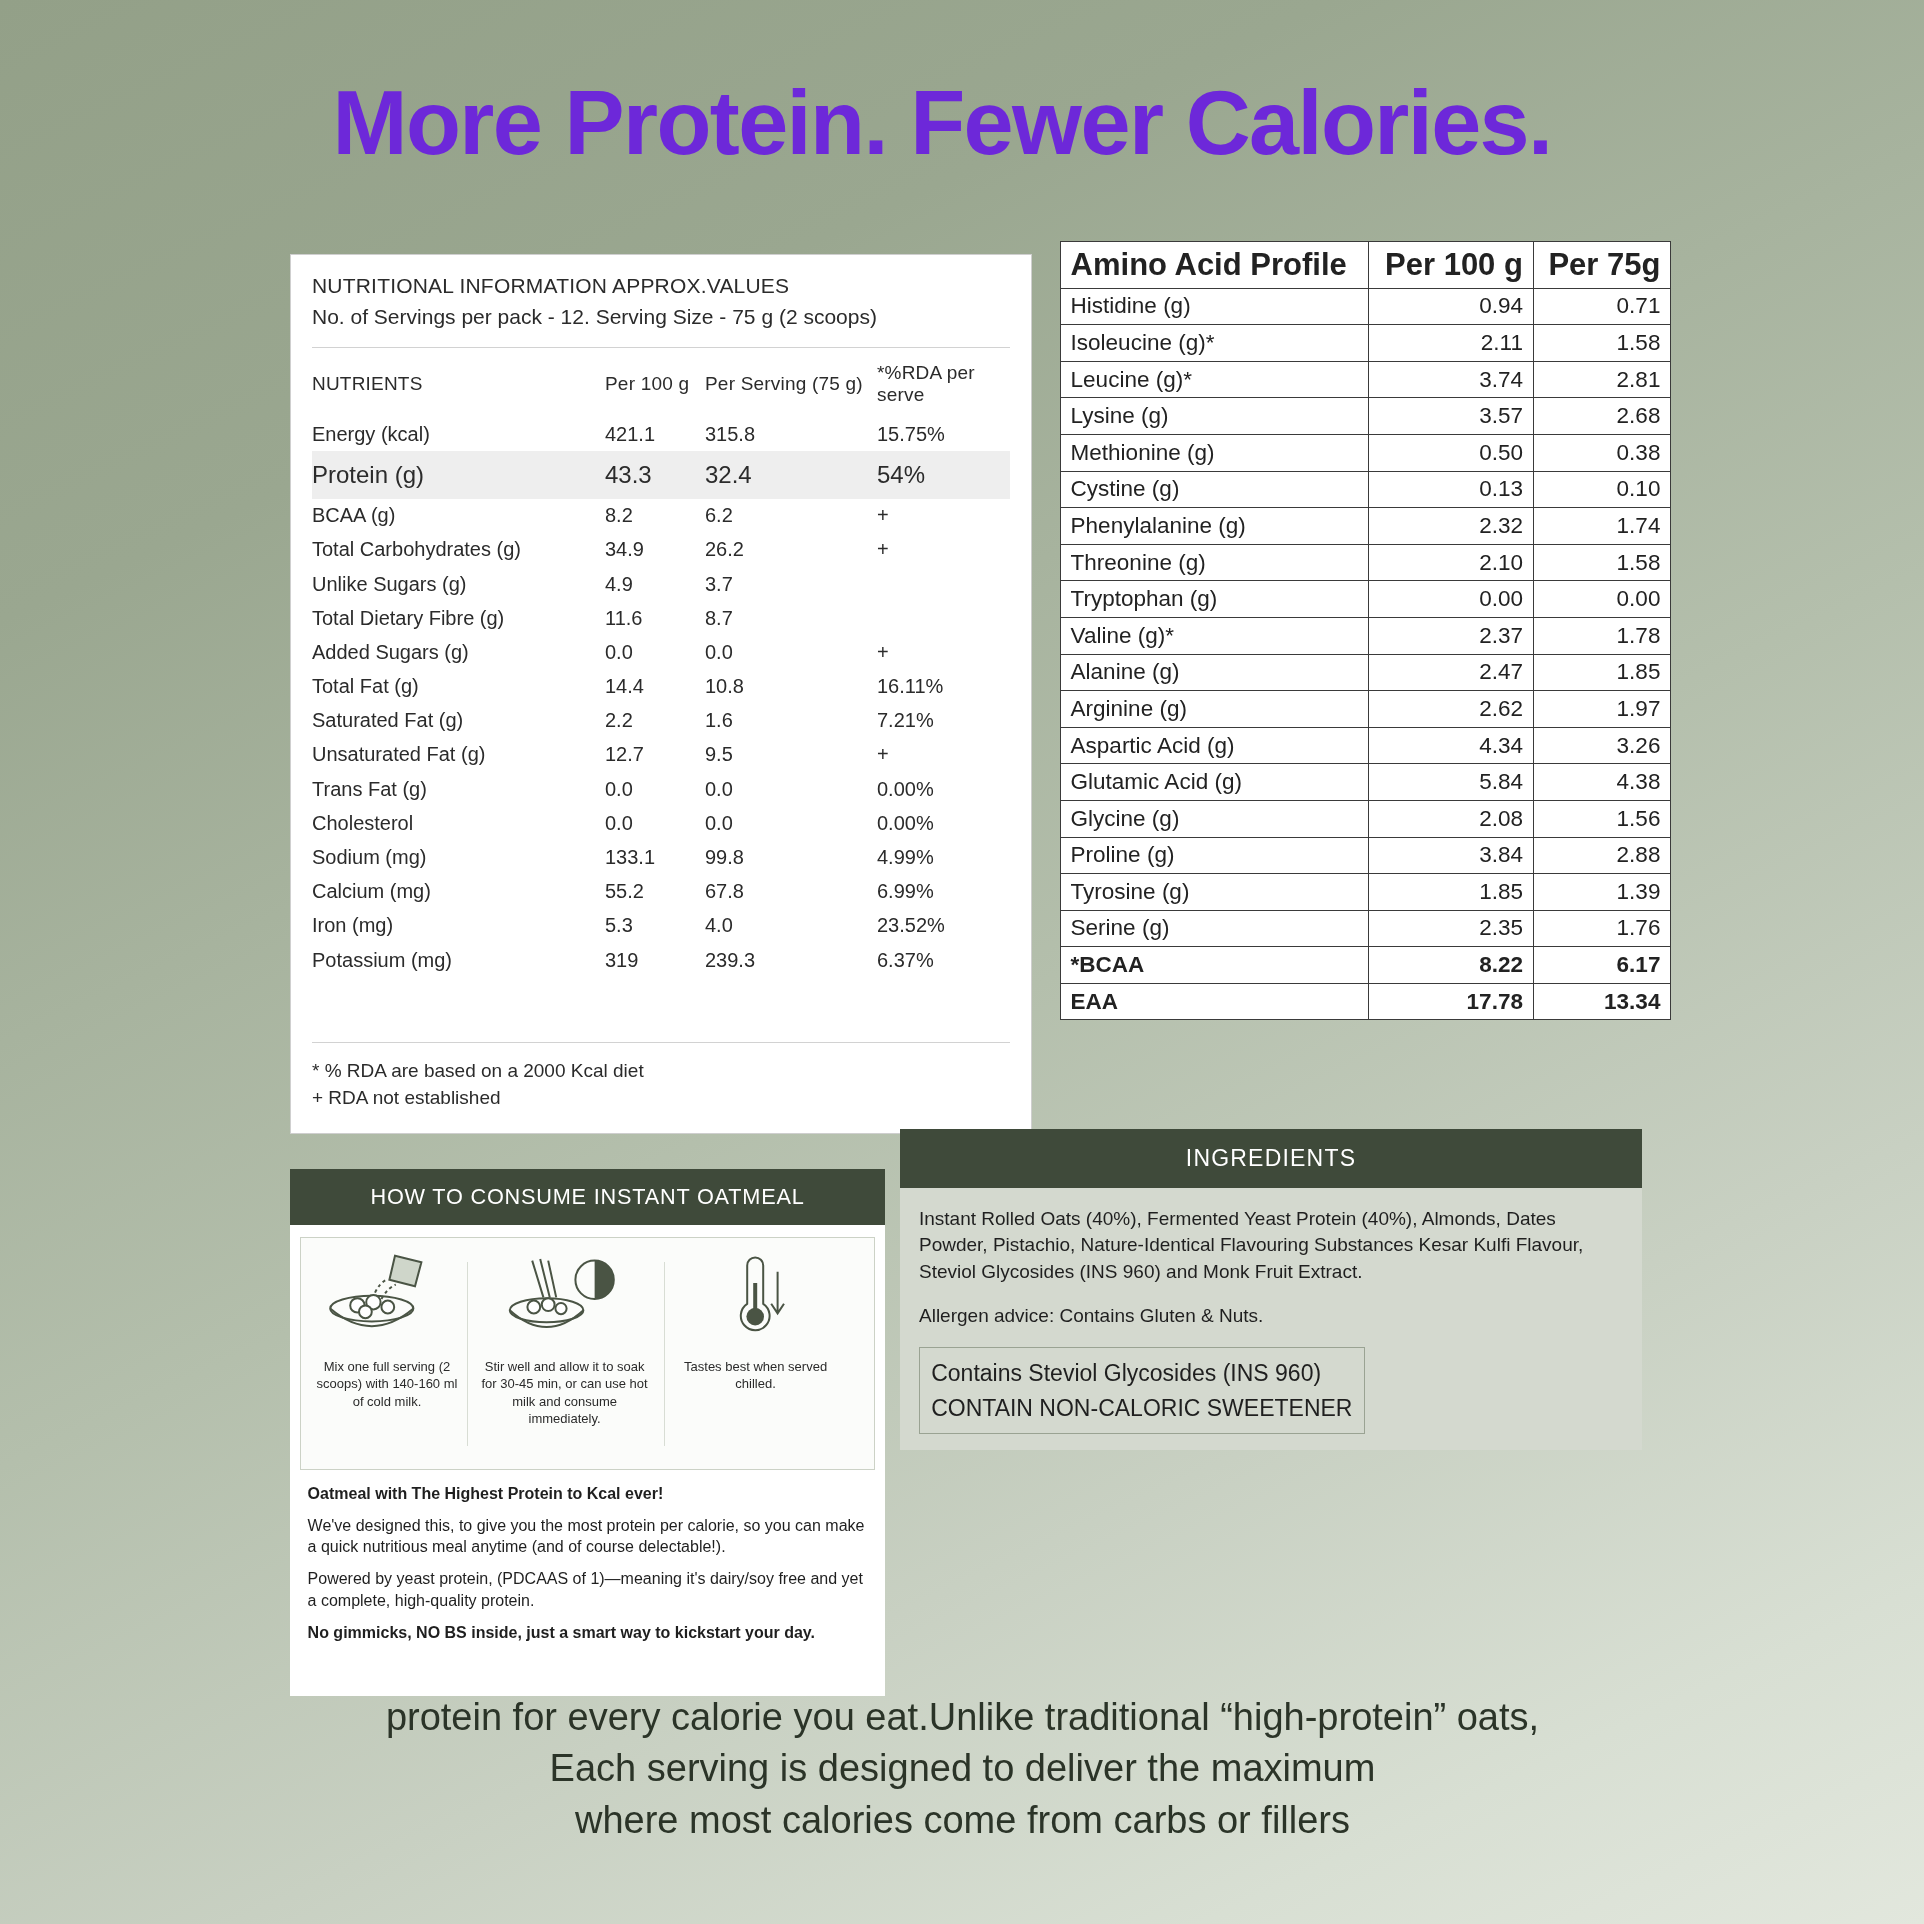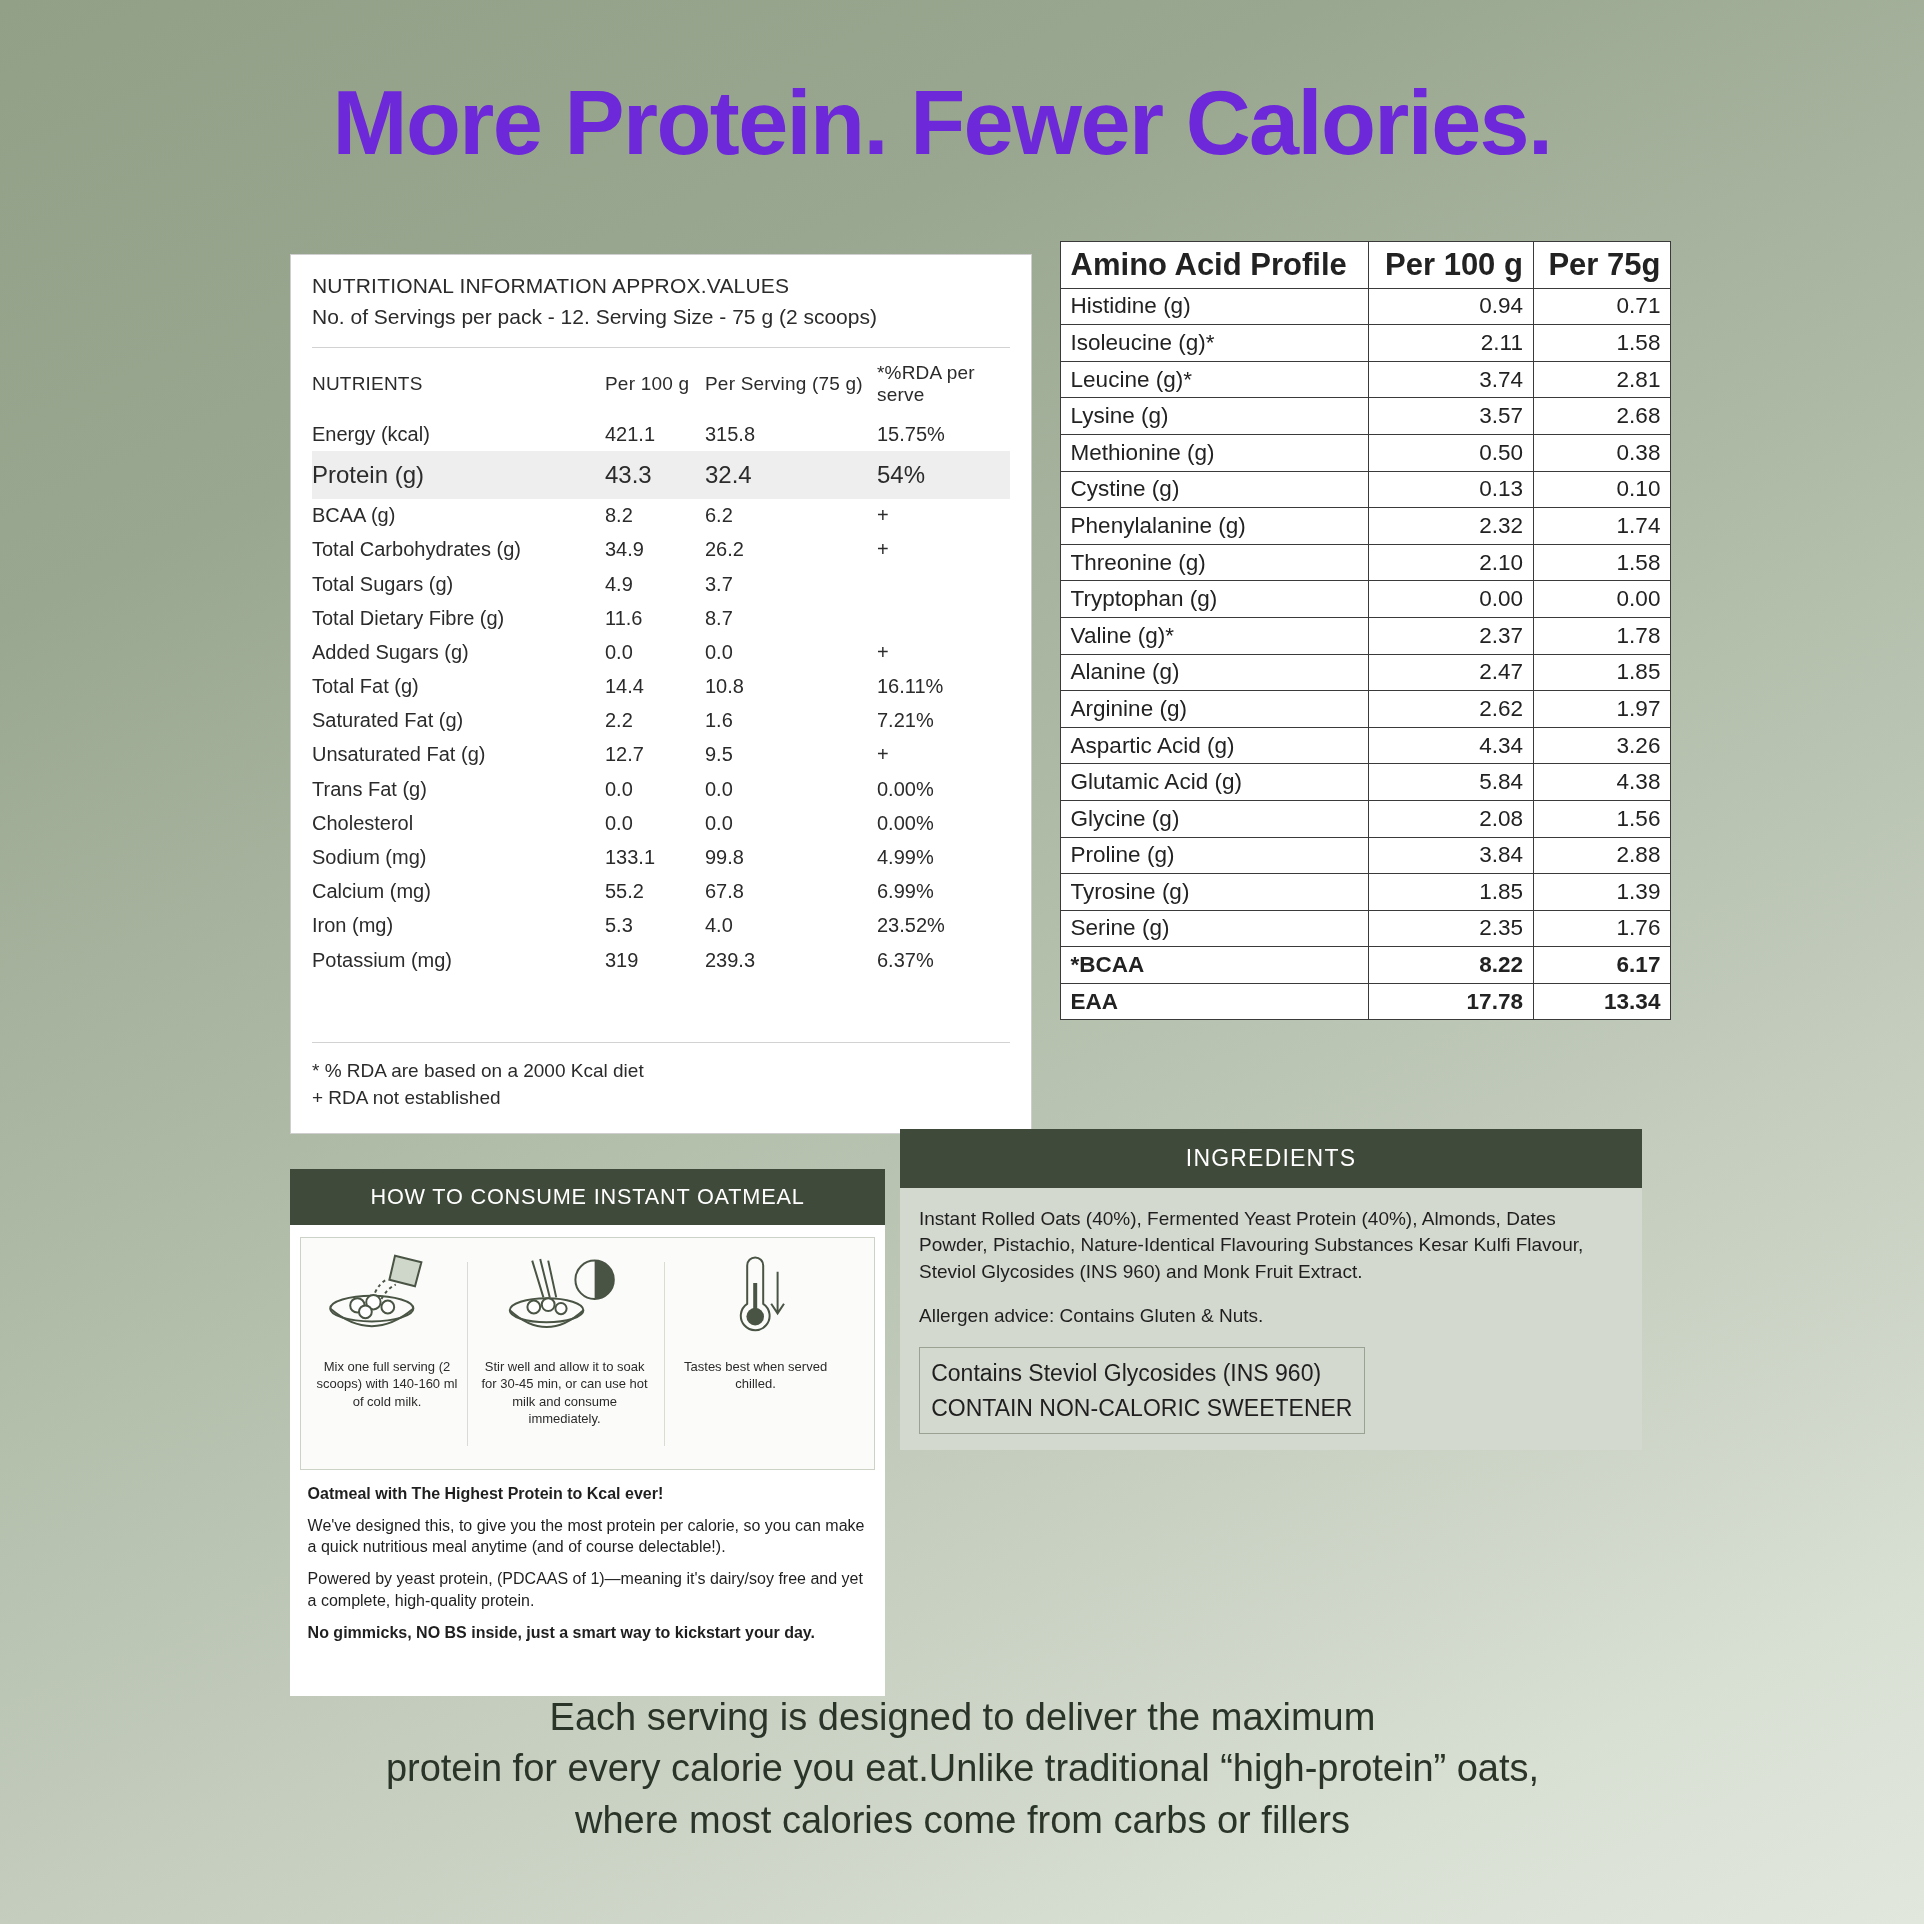--- a/index.html
+++ b/index.html
@@ -131,21 +131,21 @@
             <td class="c-serv">6.2</td>
             <td class="c-rda">+</td>
           </tr>
           <tr>
             <td class="c-name">Total Carbohydrates (g)</td>
             <td class="c-100">34.9</td>
             <td class="c-serv">26.2</td>
             <td class="c-rda">+</td>
           </tr>
           <tr>
-            <td class="c-name ind2">Total Sugars (g)</td>
+            <td class="c-name ind2">Unlike Sugars (g)</td>
             <td class="c-100">4.9</td>
             <td class="c-serv">3.7</td>
             <td class="c-rda"></td>
           </tr>
           <tr>
             <td class="c-name ind2">Total Dietary Fibre (g)</td>
             <td class="c-100">11.6</td>
             <td class="c-serv">8.7</td>
             <td class="c-rda"></td>
           </tr>
@@ -397,18 +397,18 @@
       <p>Instant Rolled Oats (40%), Fermented Yeast Protein (40%), Almonds, Dates Powder, Pistachio, Nature-Identical Flavouring Substances Kesar Kulfi Flavour, Steviol Glycosides (INS 960) and Monk Fruit Extract.</p>
       <p>Allergen advice: Contains Gluten &amp; Nuts.</p>
       <div class="ing-note">
         <div>Contains Steviol Glycosides (INS 960)</div>
         <div>CONTAIN NON-CALORIC SWEETENER</div>
       </div>
     </div>
   </div>
 
   <div class="footer">
+      <div>protein for every calorie you eat.Unlike traditional “high-protein” oats,</div>
       <div>Each serving is designed to deliver the maximum</div>
-      <div>protein for every calorie you eat.Unlike traditional “high-protein” oats,</div>
       <div>where most calories come from carbs or fillers</div>
     </div>
 </div>
 
 
 </body></html>

